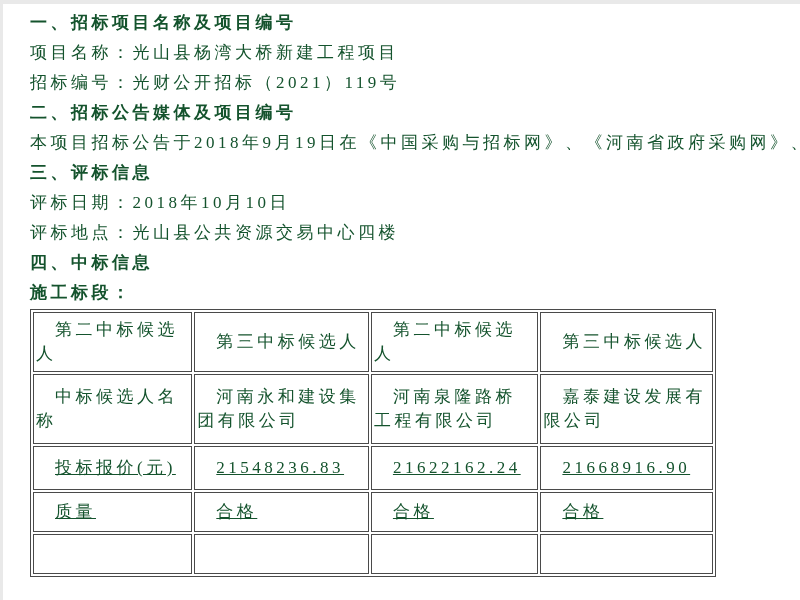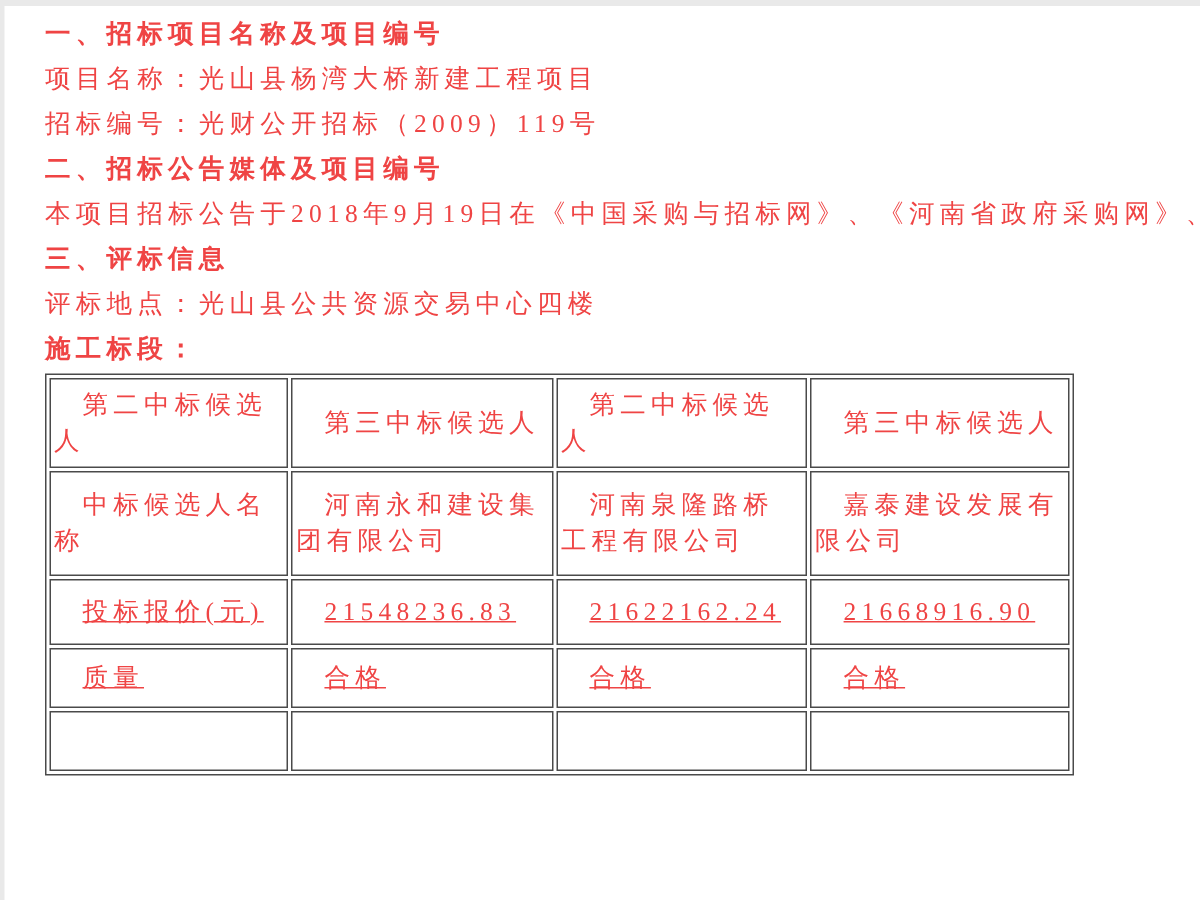--- a/index.html
+++ b/index.html
@@ -10,21 +10,21 @@
   .page {
     position: relative;
     width: 800px;
     height: 600px;
     box-sizing: border-box;
     background: #ffffff;
     border-top: 4px solid #e9e9e9;
     border-left: 3px solid #e9e9e9;
     overflow: hidden;
     font-family: "Liberation Serif", "DejaVu Serif", serif;
-    color: #ef4444;
+    color: #14532d;
   }
   .content {
     padding: 4px 0 0 27px;
   }
   .line {
     margin: 0;
     font-size: 17px;
     line-height: 30px;
     letter-spacing: 3.5px;
     white-space: nowrap;
@@ -59,28 +59,30 @@
   tr.row-cutoff td { height: 38px; }
 </style>
 </head>
 <body>
 
 <div class="page">
   <div class="content">
 
     <p class="line heading">一、招标项目名称及项目编号</p>
     <p class="line">项目名称：光山县杨湾大桥新建工程项目</p>
-    <p class="line">招标编号：光财公开招标（2009）119号</p>
+    <p class="line">招标编号：光财公开招标（2021）119号</p>
 
     <p class="line heading">二、招标公告媒体及项目编号</p>
     <p class="line">本项目招标公告于2018年9月19日在《中国采购与招标网》、《河南省政府采购网》、</p>
 
     <p class="line heading">三、评标信息</p>
+    <p class="line">评标日期：2018年10月10日</p>
     <p class="line">评标地点：光山县公共资源交易中心四楼</p>
 
+    <p class="line heading">四、中标信息</p>
     <p class="line heading">施工标段：</p>
 
     <table class="bid-table">
       <colgroup>
         <col style="width:156px">
         <col style="width:171px">
         <col style="width:164px">
         <col style="width:169px">
       </colgroup>
       <tbody>

